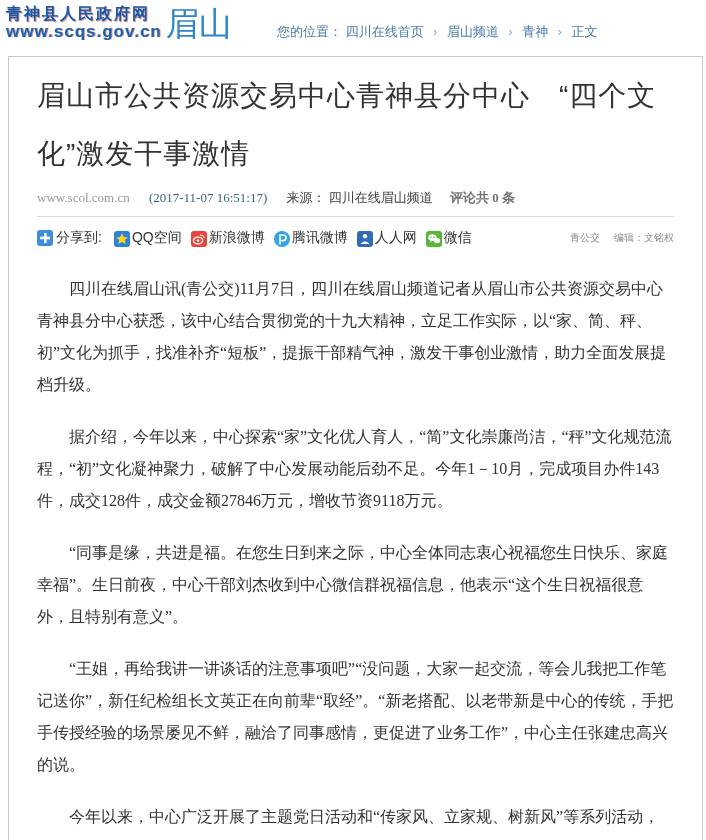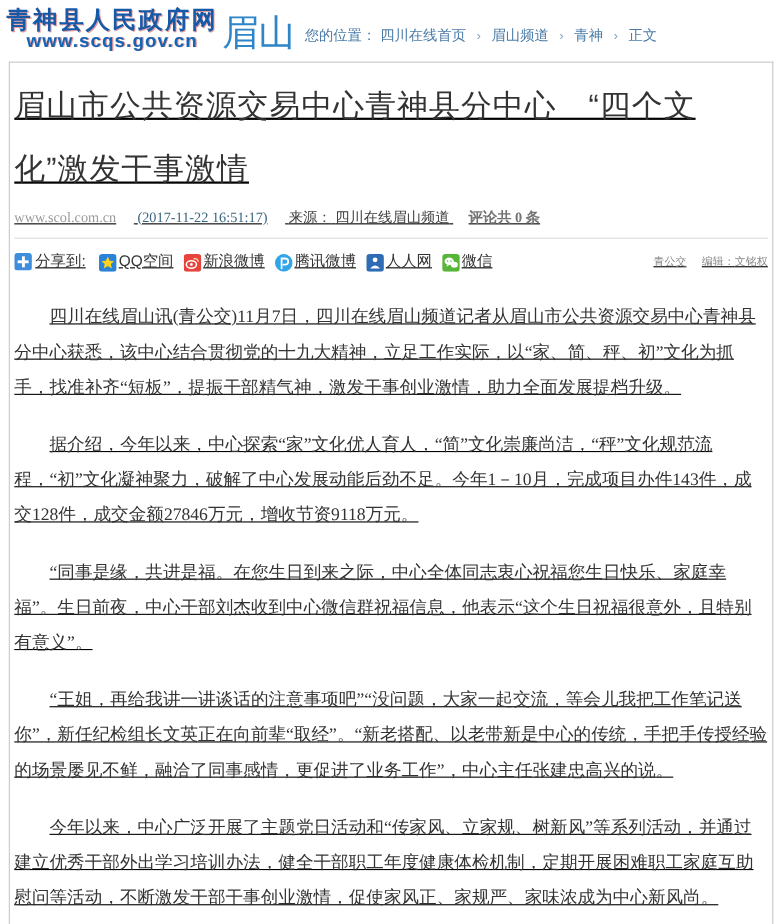--- a/index.html
+++ b/index.html
@@ -5,37 +5,37 @@
   html, body { margin:0; padding:0; }
   body {
     width:706px; height:840px; overflow:hidden; position:relative;
     background:#ffffff; font-family:"Liberation Sans", sans-serif;
   }
   
   .header { position:relative; height:56px; }
   .logo { position:absolute; left:6px; top:6px; display:flex; align-items:flex-end; }
   .logo-left { display:flex; flex-direction:column; line-height:1.05; }
   .site-name {
-    font-size:22px; font-weight:bold; color:#1559a7; letter-spacing:2px;
+    font-size:16px; font-weight:bold; color:#1559a7; letter-spacing:2px;
     text-shadow:1px 1px 0 rgba(205,40,40,.45);
   }
   .site-url {
     font-size:17px; font-weight:bold; color:#1565b5; letter-spacing:1px;
     text-shadow:1px 0 0 rgba(205,40,40,.5);
     text-align:center;
   }
   .region { font-size:33px; color:#2e86c8; line-height:1; margin-left:4px; padding-bottom:1px; }
   .breadcrumb { position:absolute; left:277px; top:23px; font-size:13px; color:#4a7ba7; }
   .breadcrumb .crumb { color:#4a7ba7; cursor:pointer; }
   .breadcrumb .sep { color:#7ba3c4; margin:0 6px; font-size:12px; }
   
   .article-box {
     position:absolute; top:56px; left:8px; right:3px; bottom:0;
     border:1px solid #c8c8c8; border-bottom:none;
-    padding:0 4px; box-sizing:border-box; background:#fff;text-decoration:underline;
+    padding:0 28px; box-sizing:border-box; background:#fff;
   }
   .title {
     font-size:28px; color:#333; font-weight:500; line-height:58px;
     margin:10px 0 0; letter-spacing:1px;
   }
   .meta {
     margin-top:6px; font-size:13px; color:#38647f;
     font-family:"Liberation Serif", serif;
   }
   .meta .site { color:#9a9a9a; margin-right:16px; }
@@ -85,21 +85,21 @@
     <span class="crumb">正文</span>
   </div>
 </div>
 
 <div class="article-box">
 
   <h1 class="title">眉山市公共资源交易中心青神县分中心　“四个文化”激发干事激情</h1>
 
   <div class="meta">
     <span class="site">www.scol.com.cn</span>
-    <span class="time">(2017-11-22 16:51:17)</span>
+    <span class="time">(2017-11-07 16:51:17)</span>
     <span class="source-label">来源：</span>
     <span class="source">四川在线眉山频道</span>
     <span class="comments">评论共 0 条</span>
   </div>
 
   <div class="divider"></div>
 
   <div class="share-row">
     <div class="share-left">
       <span class="share-label">

